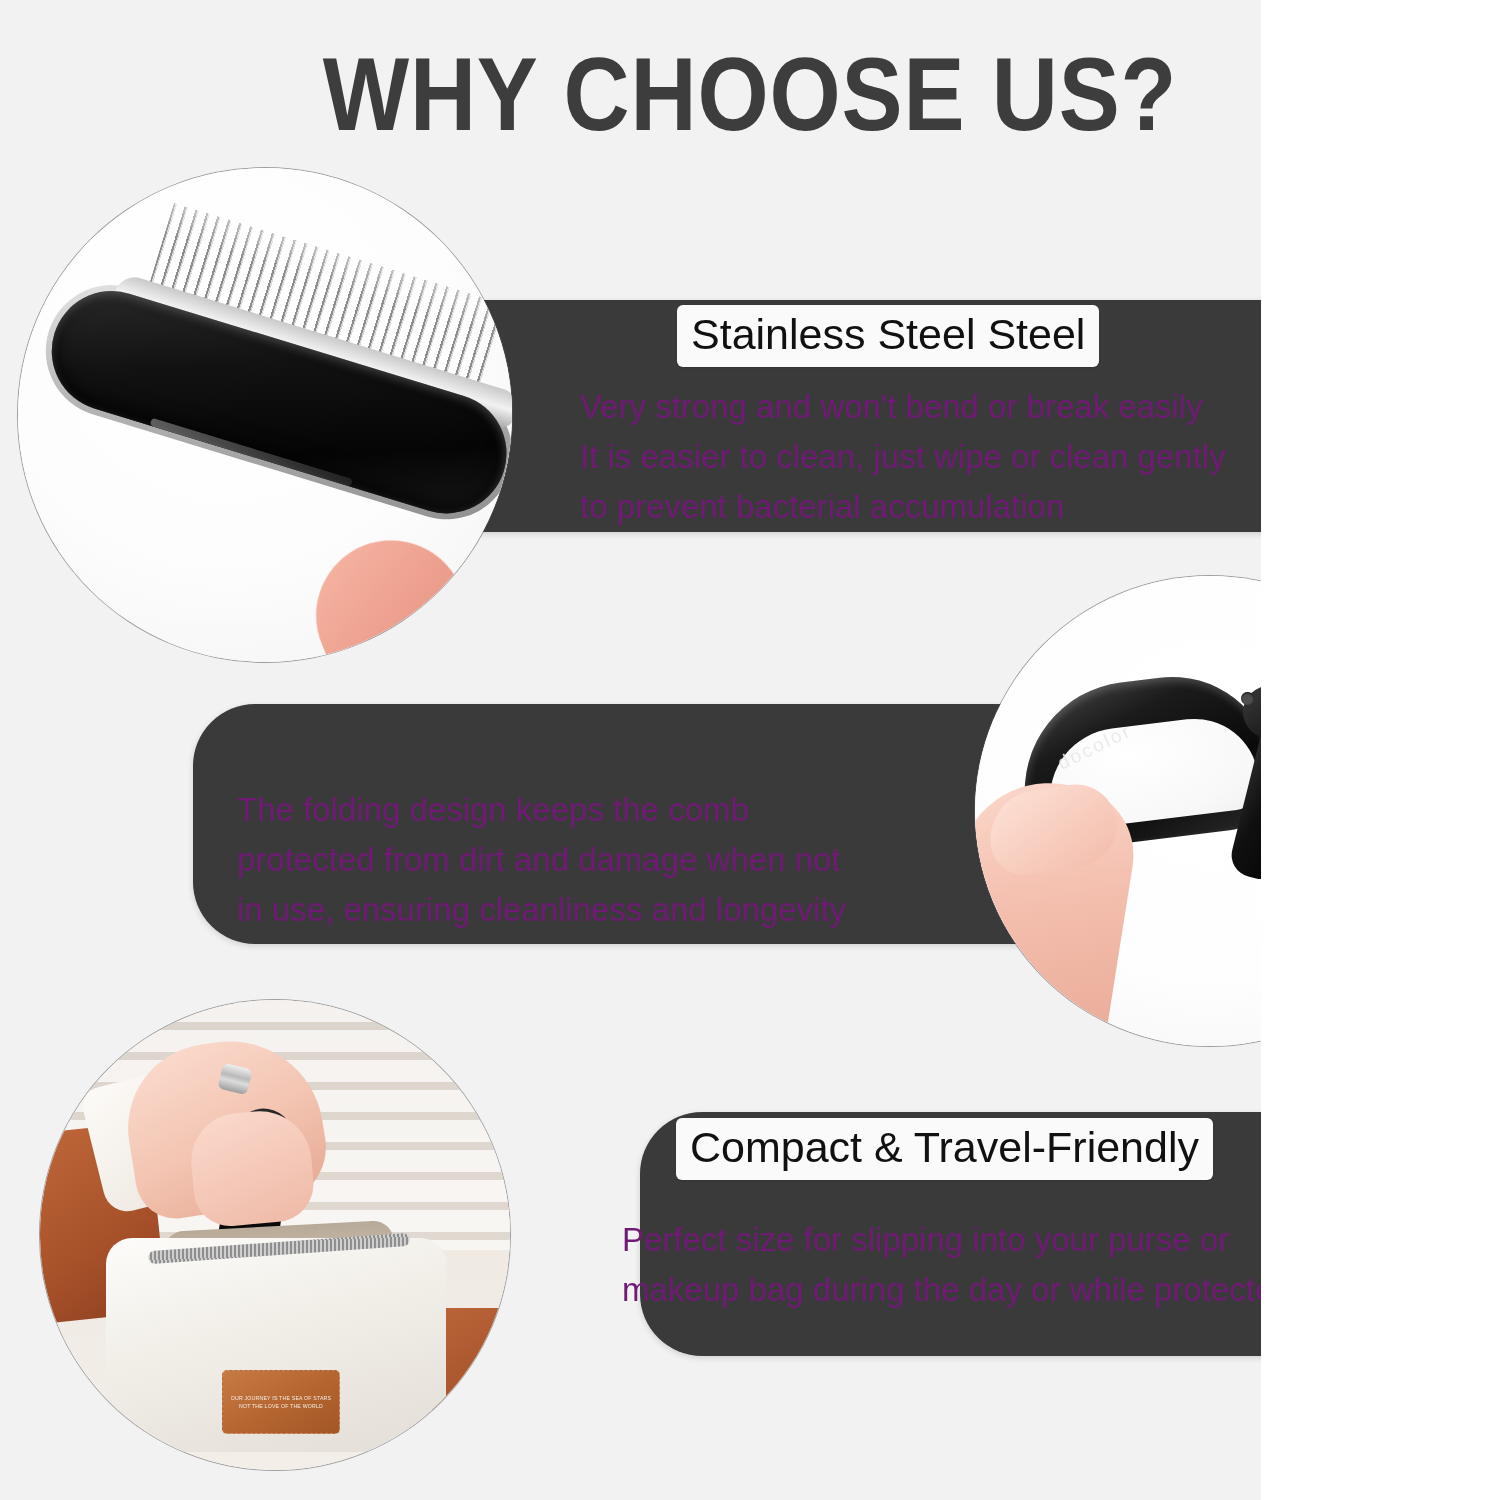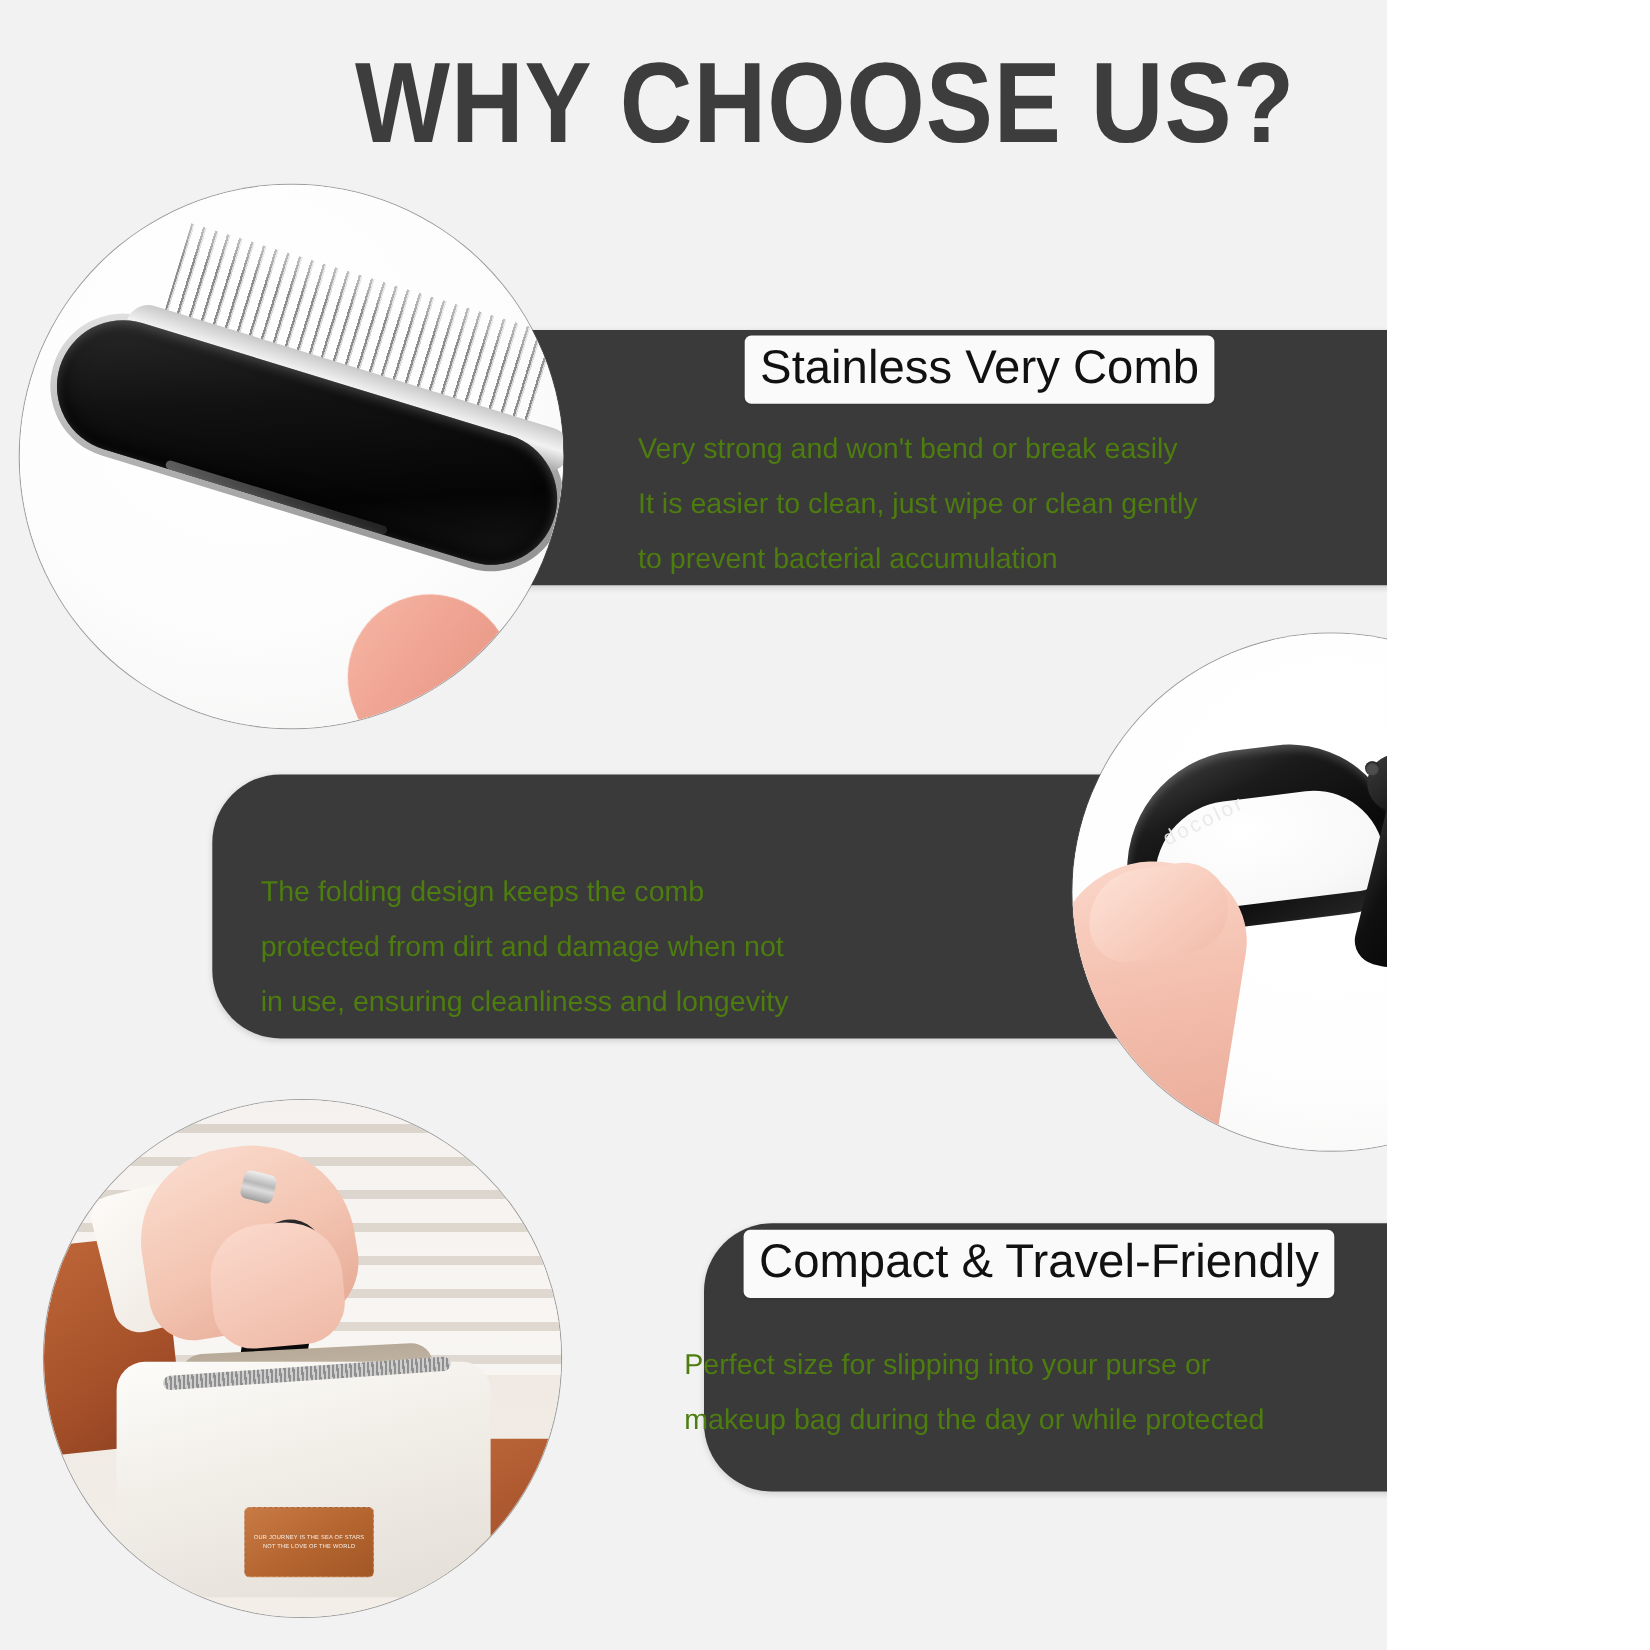--- a/index.html
+++ b/index.html
@@ -58,22 +58,22 @@
     font-family: "Liberation Sans", sans-serif;
     box-shadow: 0 1px 2px rgba(0,0,0,0.10);
   }
   #chip-1 { left: 677px; top: 305px; }
   #chip-2 { left: 381px; top: 709px; }
   #chip-3 { left: 676px; top: 1118px; }
 
   
   .body-copy {
     position: absolute;
-    color: #4d7c0f;
-    font-size: 26px;
+    color: #701a75;
+    font-size: 33px;
     line-height: 50px;
     white-space: pre-line;
     font-family: "Liberation Sans", sans-serif;
   }
   #body-1 { left: 580px; top: 382px; width: 780px; }
   #body-2 { left: 237px; top: 785px; width: 720px; }
   #body-3 { left: 622px; top: 1215px; width: 800px; }
 
   
   .photo {
@@ -376,21 +376,21 @@
 </style>
 </head>
 <body>
 
 <div id="page">
 
   <div id="page-title">WHY CHOOSE US?</div>
 
   <div class="panel" id="panel-1"></div>
 
-  <div class="chip" id="chip-1">Stainless Very Comb</div>
+  <div class="chip" id="chip-1">Stainless Steel Steel</div>
 
   <div class="body-copy" id="body-1">Very strong and won't bend or break easily
 It is easier to clean, just wipe or clean gently
 to prevent bacterial accumulation</div>
 
   <div class="photo" id="photo-1">
     <div class="photo-inner">
       <div class="bg"></div>
       <div id="photo1-finger"></div>
       <div id="comb1-group">

